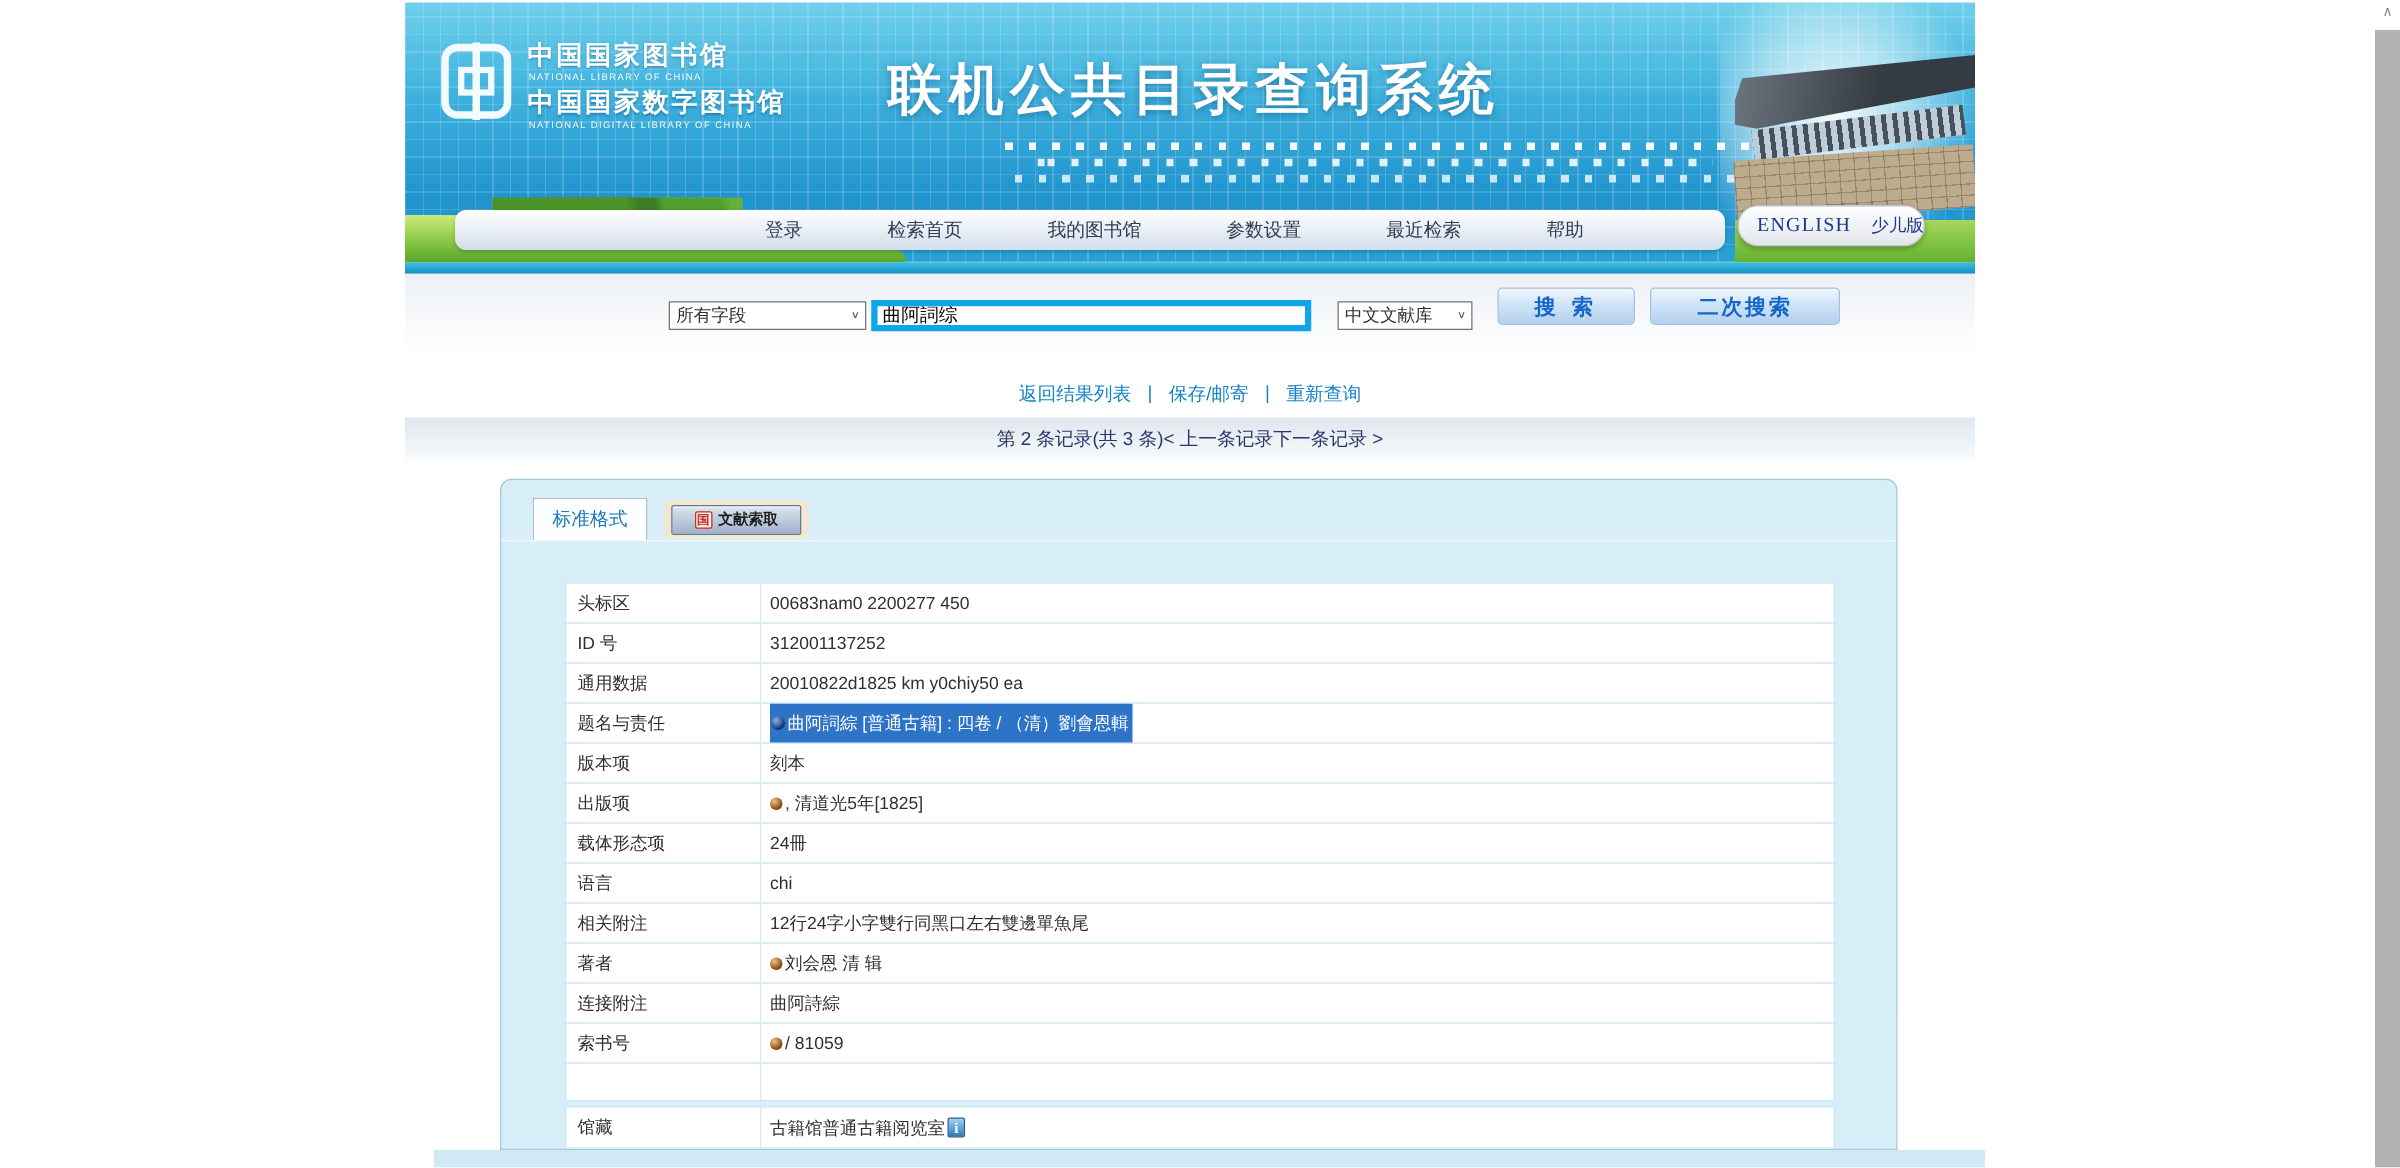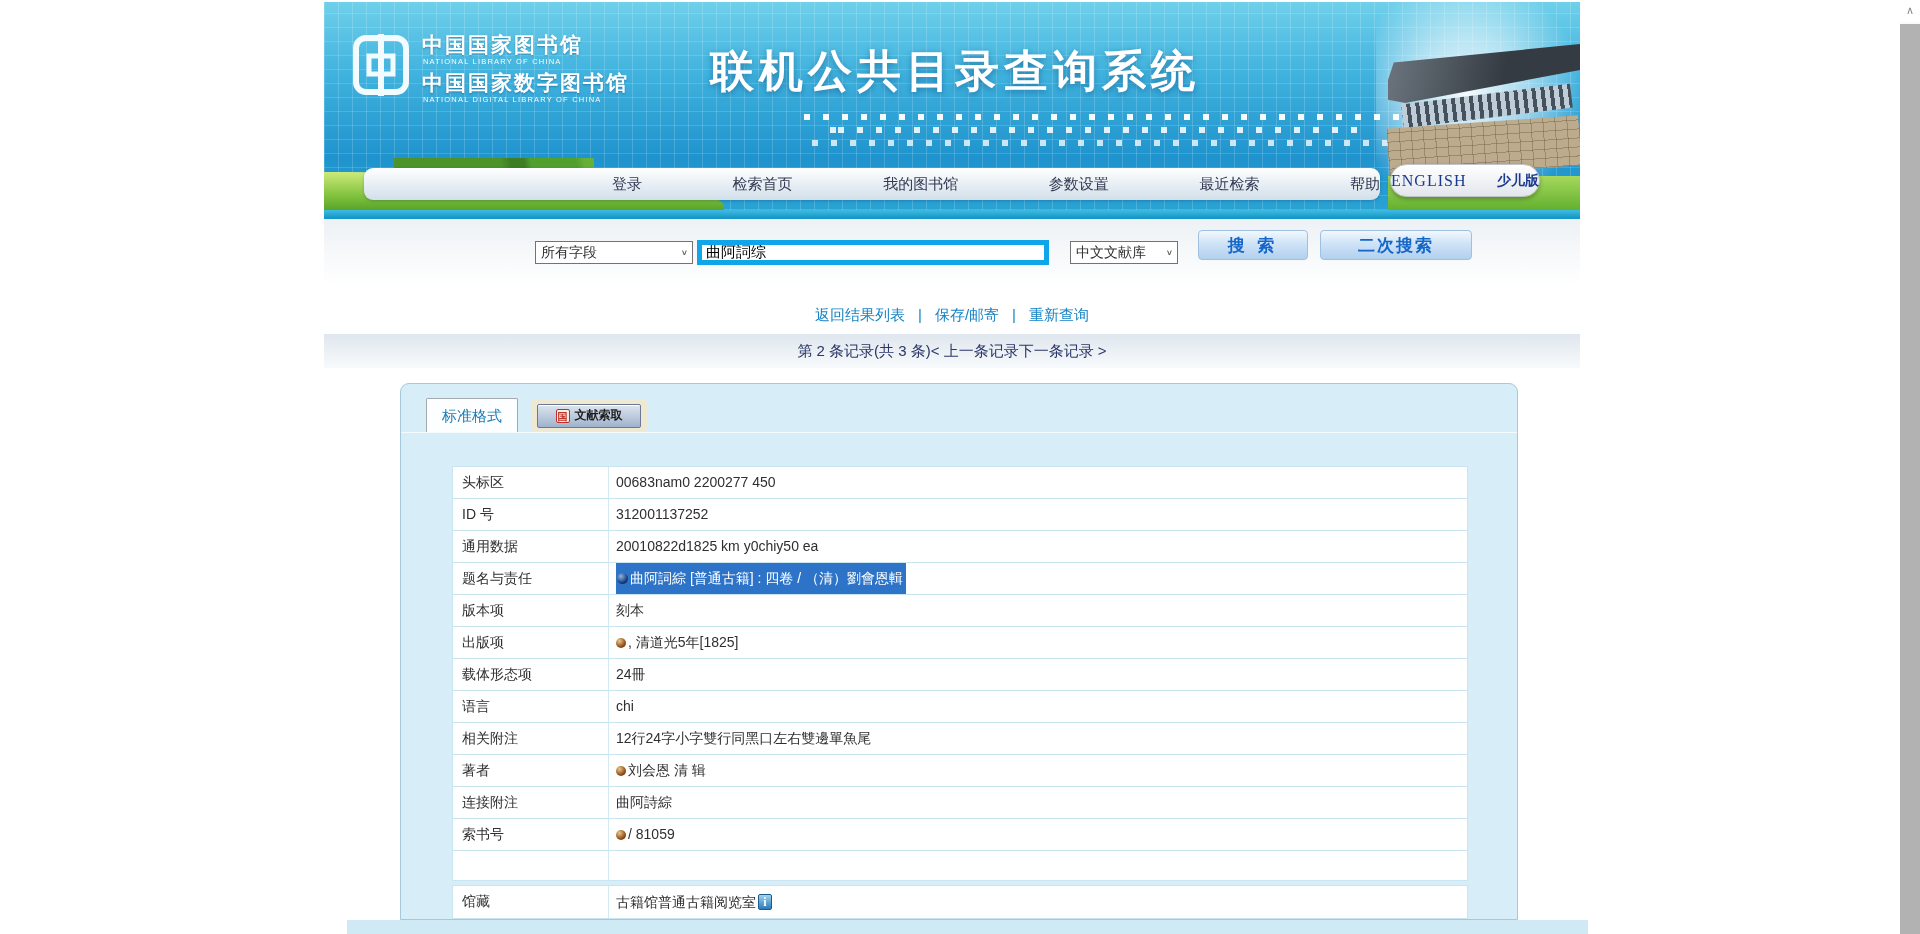--- a/index.html
+++ b/index.html
@@ -66,34 +66,34 @@
 
   .banner-title {
     position:absolute; left:386px; top:40px; font-size:44px; font-weight:bold; color:#fff;
     letter-spacing:5px; text-shadow:0 2px 6px rgba(8,70,120,.5); white-space:nowrap;
   }
 
   .navbar {
     position:absolute; left:40px; top:166px; width:1016px; height:32px; border-radius:9px;
     background:linear-gradient(180deg,#ffffff,#e6edf4 55%,#d2dfe9);
     box-shadow:0 1px 3px rgba(0,40,80,.25);
-    display:flex; align-items:center; padding-left:248px; gap:48px;
-    font-size:15px; color:#333a52;justify-content:space-between;
+    display:flex; align-items:center; padding-left:248px; gap:68px;
+    font-size:15px; color:#333a52;
   }
   .navbar a { color:#333a52; text-decoration:none; white-space:nowrap; cursor:pointer; }
 
   .lang-pill {
     position:absolute; left:1390px; top:164px; width:150px; height:33px; border-radius:17px;
     background:linear-gradient(180deg,#ffffff,#e2e6ec); border:1px solid #bfc4cc;
     box-shadow:0 2px 4px rgba(0,0,0,.28);
-    display:flex; align-items:center; justify-content:space-between; gap:16px; z-index:5;
+    display:flex; align-items:center; justify-content:flex-end; gap:16px; z-index:5;
     color:#1a3a8e;
   }
   .lang-pill .en { font-family:"Liberation Serif","DejaVu Serif",serif; font-size:16px; letter-spacing:1px; }
-  .lang-pill .kid { font-size:14px;font-weight:bold; }
+  .lang-pill .kid { font-size:14px; }
   .lang-pill a { color:#1a3a8e; text-decoration:none; cursor:pointer; }
 
   .cyan-strip { left:324px; top:210px; width:1256px; height:9px; position:absolute;
     background:linear-gradient(180deg,#3fbce2,#1292c4); }
   .search-band { left:324px; top:219px; width:1256px; height:82px; position:absolute;
     background:linear-gradient(180deg,#edf1f5,#ffffff 80%); }
 
   
   .selbox {
     position:absolute; height:23px; background:#fff; border:1px solid #737373;

